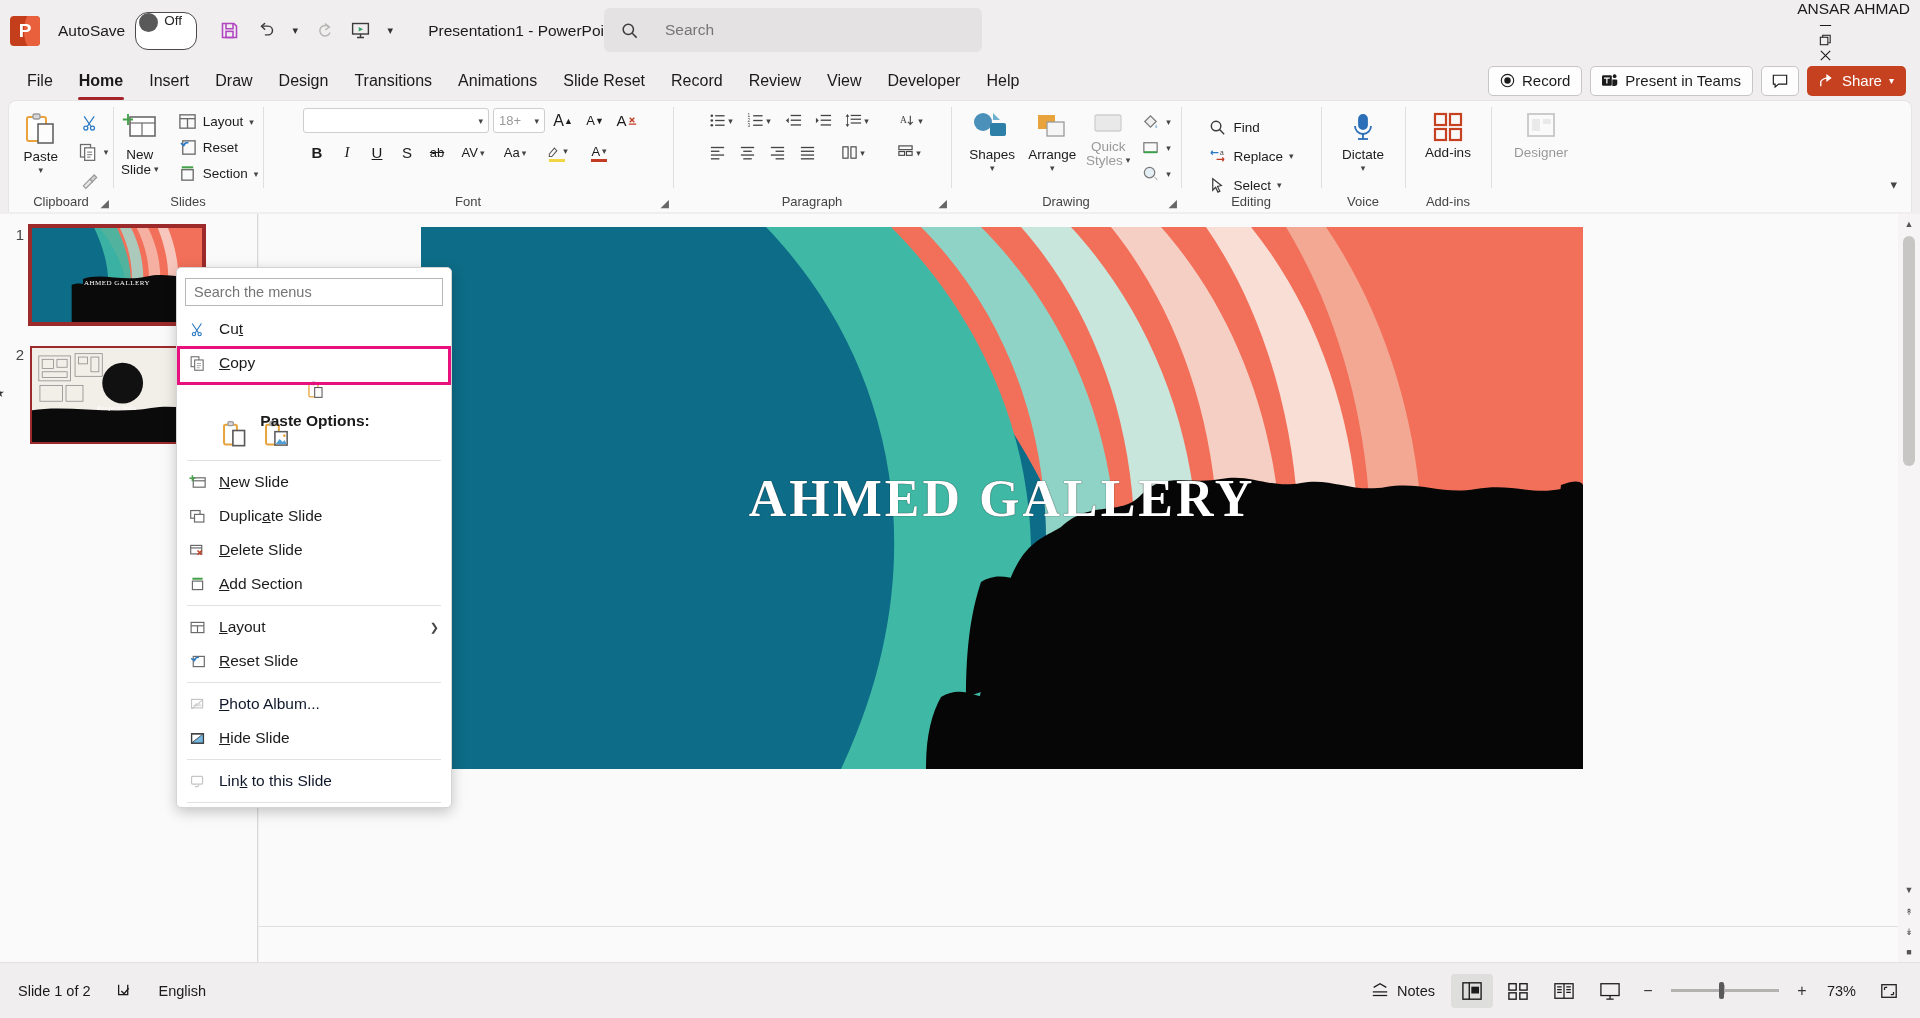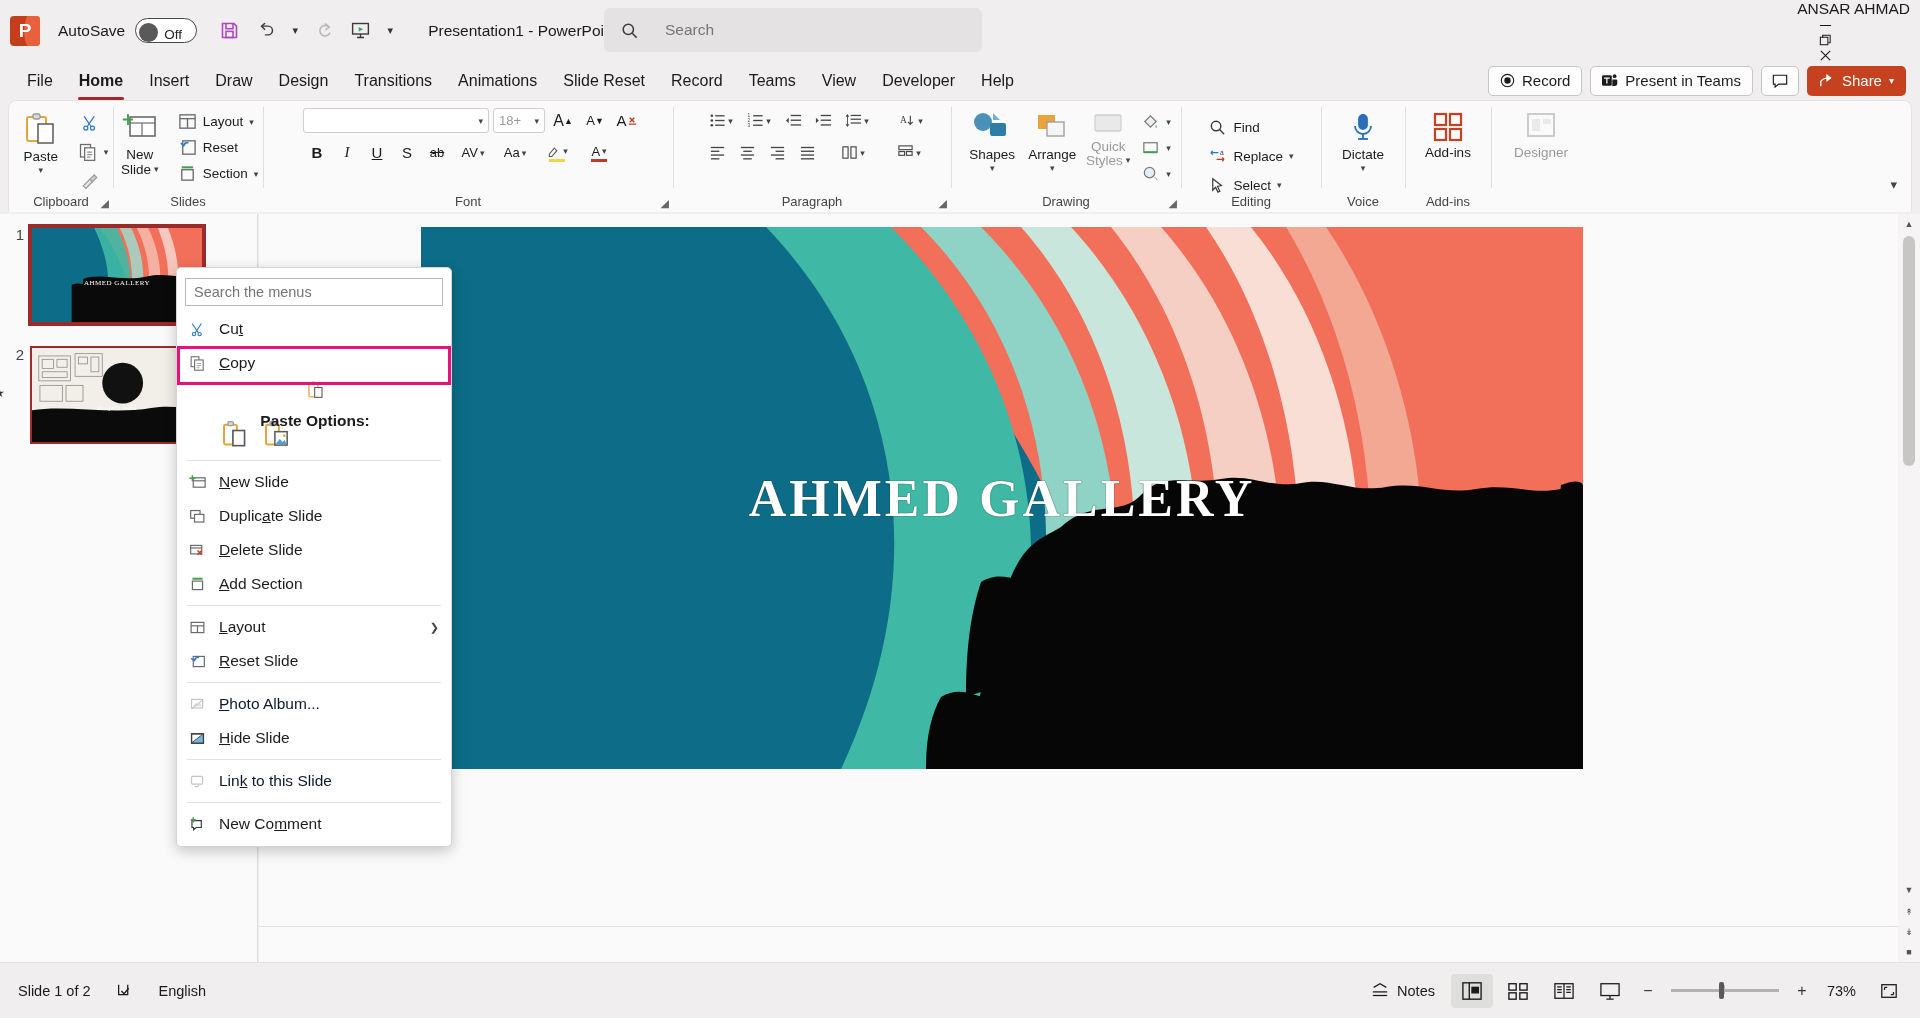--- a/index.html
+++ b/index.html
@@ -22,23 +22,23 @@
     display: flex; align-items: center; justify-content: center;
     position: relative; overflow: hidden;
   }
   .pp-logo span { position: relative; z-index: 2; font-family: "Liberation Sans", sans-serif; }
   .pp-logo::after {
     content: ""; position: absolute; right: -6px; top: -6px;
     width: 22px; height: 42px; background: #e8613c; border-radius: 50%;
   }
   .autosave-label { margin-left: 18px; font-size: 15.5px; color: #1b1b1b; }
   .toggle {
-    margin-left: 10px; width: 62px; height: 25px; border-radius: 13px;
+    margin-left: 10px; width: 62px; height: 38px; border-radius: 13px;
     border: 1.6px solid #4a4a4a; background: #fff; position: relative;
-    display: flex; align-items: flex-end;
+    display: flex; align-items: flex-start;
   }
   .toggle .knob {
     width: 19px; height: 19px; border-radius: 50%; background: #595959;
     margin-left: 3px;
   }
   .toggle .tlabel { font-size: 13.5px; color: #242424; margin-left: 6px; }
 
   .qat { display: flex; align-items: center; margin-left: 16px; gap: 3px; }
   .qat-btn {
     width: 33px; height: 33px; display: flex; align-items: center;
@@ -335,21 +335,21 @@
   <div class="tabrow">
     <div class="tab">File</div>
     <div class="tab active">Home</div>
     <div class="tab">Insert</div>
     <div class="tab">Draw</div>
     <div class="tab">Design</div>
     <div class="tab">Transitions</div>
     <div class="tab">Animations</div>
     <div class="tab">Slide Reset</div>
     <div class="tab">Record</div>
-    <div class="tab">Teams</div>
+    <div class="tab">Review</div>
     <div class="tab">View</div>
     <div class="tab">Developer</div>
     <div class="tab">Help</div>
   </div>
 
   <div class="tabrow-right">
     <div class="pill">
       <svg width="15" height="15" viewBox="0 0 16 16">
         <circle cx="8" cy="8" r="6.6" fill="none" stroke="#1b1b1b" stroke-width="1.2"></circle>
         <circle cx="8" cy="8" r="3.4" fill="#1b1b1b"></circle>
@@ -1118,25 +1118,16 @@
         <svg width="17" height="17" viewBox="0 0 20 20" fill="none" stroke="#c6c4c4" stroke-width="1.4">
           <rect x="3" y="4" width="13" height="9" rx="1.2"></rect>
           <path d="M7 15.5c2 1.5 4.5 0 4.5-1.5"></path>
         </svg>
       </span>
       <span>Lin<u>k</u> to this Slide</span>
     </div>
 
     <div class="ctx-sep"></div>
 
-    <div class="ctx-item" style="margin-bottom:5px">
-      <span class="ci">
-        <svg width="17" height="17" viewBox="0 0 20 20" fill="none" stroke="#3b3b3b" stroke-width="1.4">
-          <path d="M3.5 5.5h11v8h-6l-3 2.6V13.5h-2z"></path>
-          <path d="M5 1.5v6M2 4.5h6" stroke="#46a24a" stroke-width="1.8"></path>
-        </svg>
-      </span>
-      <span>New Co<u>m</u>ment</span>
-    </div>
 
   </div>
 
 </div>
 
 </body></html>

